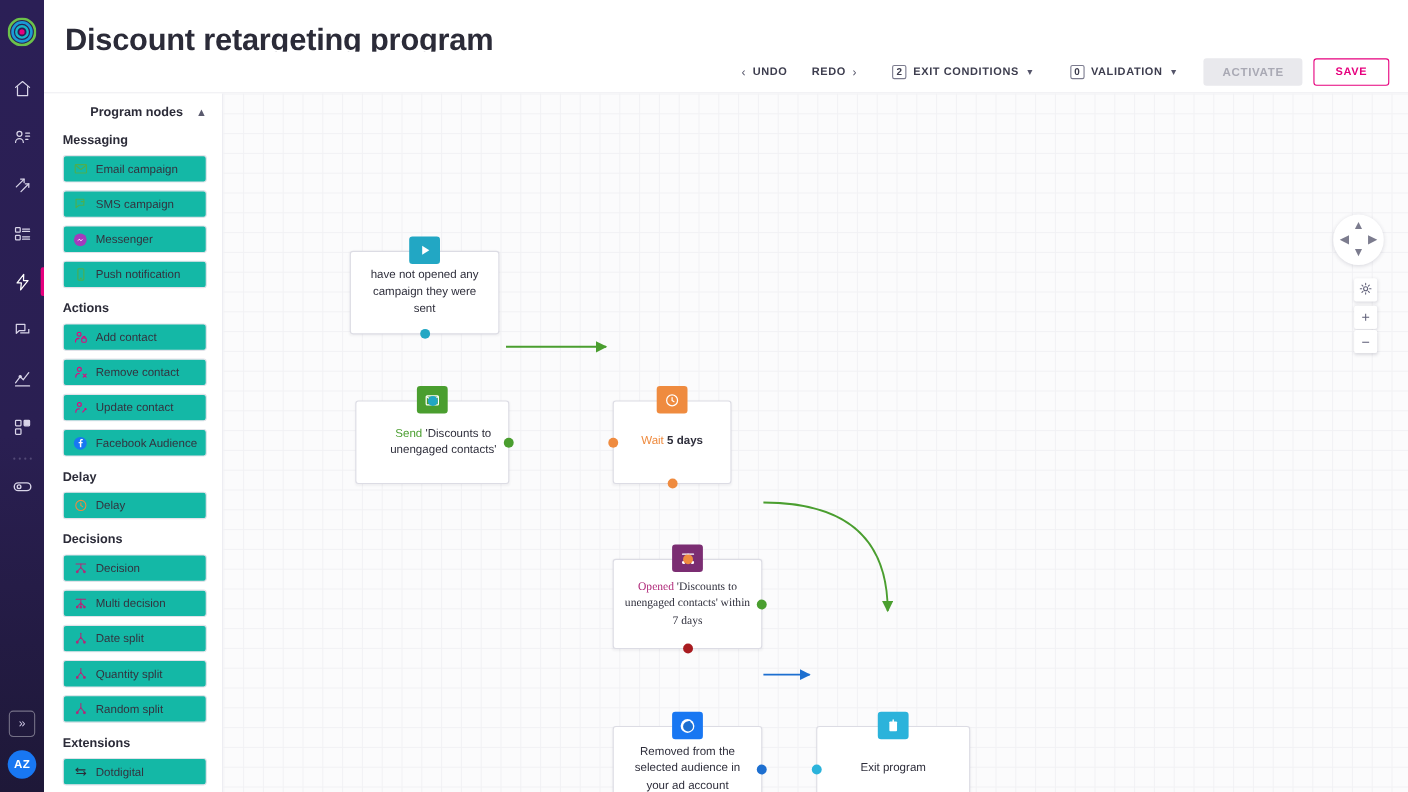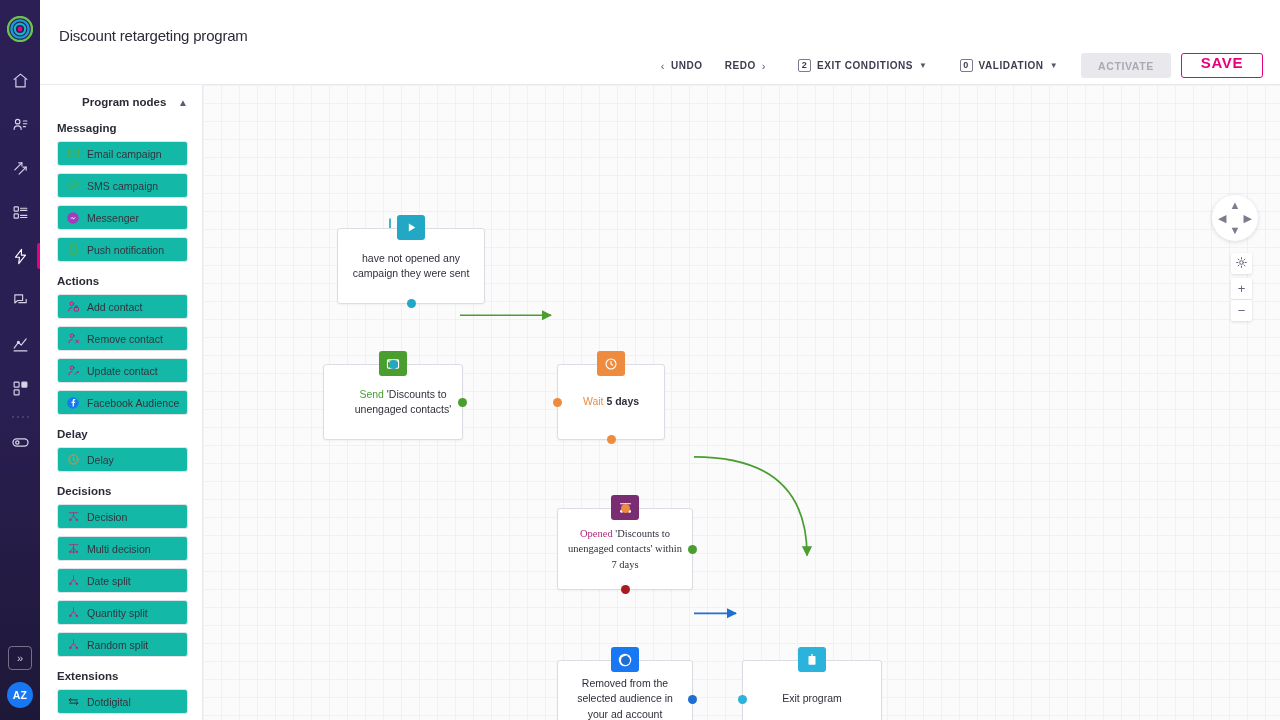--- a/index.html
+++ b/index.html
@@ -40,21 +40,21 @@
   .avatar {
     width: 26px; height: 26px; border-radius: 50%; background: #1877f2;
     display: flex; align-items: center; justify-content: center;
     color: #fff; font-size: 10.5px; font-weight: bold; letter-spacing: .3px;
   }
 
   
   .main { flex: 1; display: flex; flex-direction: column; height: 720px; position: relative; }
 
   .titlebar { height: 47px; display: flex; align-items: center; padding-left: 19px; background:#fff; }
-  .titlebar h1 { font-size: 15px; font-weight: normal; letter-spacing: -.2px; color: #2b2b38; margin-top: 24px; }
+  .titlebar h1 { font-size: 28px; font-weight: bold; letter-spacing: -.2px; color: #2b2b38; margin-top: 24px; }
 
   .toolbar {
     height: 38px; background: #fff; border-bottom: 1px solid #e9e9ef;
     display: flex; align-items: center; justify-content: flex-end; padding-right: 17px; gap: 0;
   }
   .tb-btn {
     display: flex; align-items: center; gap: 6px; font-size: 10px; font-weight: bold;
     letter-spacing: .55px; color: #3d3d4e; padding: 0 11px; height: 26px; text-transform: uppercase;
   }
   .tb-btn .chev { font-size: 8px; color:#55556a; }
@@ -66,22 +66,22 @@
   }
   .tb-sep { width: 10px; }
   .btn-activate {
     margin-left: 12px; height: 25px; padding: 0 17px; border-radius: 3px;
     background: #e9e9ed; color: #a9a9b4; font-size: 10.5px; font-weight: bold;
     letter-spacing: .6px; display: flex; align-items: center; justify-content: center;
   }
   .btn-save {
     margin-left: 10px; height: 25px; padding: 0 19px; border-radius: 3px;
     background: #fff; border: 1px solid #e6007e; color: #e6007e;
-    font-size: 15px; font-weight: bold; letter-spacing: .6px;
-    display: flex; align-items: flex-start; justify-content: center;
+    font-size: 10px; font-weight: bold; letter-spacing: .6px;
+    display: flex; align-items: center; justify-content: center;
   }
 
   .body-row { flex: 1; display: flex; min-height: 0; }
 
   
   .panel {
     width: 163px; flex: 0 0 163px; background: #fff; border-right: 1px solid #e9e9ef;
     padding: 11px 14px 0 17px; overflow: hidden; position: relative;
   }
   .panel-head { display: flex; align-items: center; justify-content: space-between; margin-bottom: 14px; padding-left: 25px; }
@@ -487,21 +487,21 @@
 
           <path d="M419 269 L419 313" stroke="#ef8b3f" stroke-width="1.7" fill="none" marker-end="url(#ah-orange)"></path>
 
           <path d="M491 373 Q 604 373 604 472" stroke="#4a9e2f" stroke-width="1.7" fill="none" marker-end="url(#ah-green)"></path>
 
           <path d="M419 414 L419 472" stroke="#a81b20" stroke-width="1.7" fill="none" marker-end="url(#ah-red)"></path>
 
           <path d="M491 530 L533 530" stroke="#1d6fd0" stroke-width="1.7" fill="none" marker-end="url(#ah-blue)"></path>
         </svg>
 
-        <div class="node" style="left:134px; top:143px; width:148px; height:76px;">
+        <div class="node" style="left:115px; top:143px; width:136px; height:76px;">
           <div class="badge" style="background:#22a7c4;">
             <svg width="13" height="13" viewBox="0 0 24 24">
                 <path d="M7 4.5 19 12 7 19.5z" fill="#fff"></path>
               </svg>
           </div>
           <div class="txt">
             <span class="kw"></span><span>have not opened any campaign they were sent</span>
           </div>
           <div class="port" style="background:#22a7c4; left:50%; bottom:-5px; margin-left:-4.5px;"></div>
         </div>

